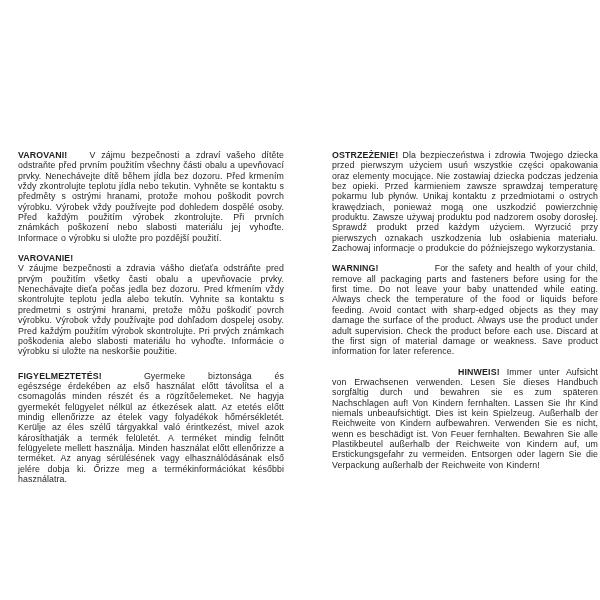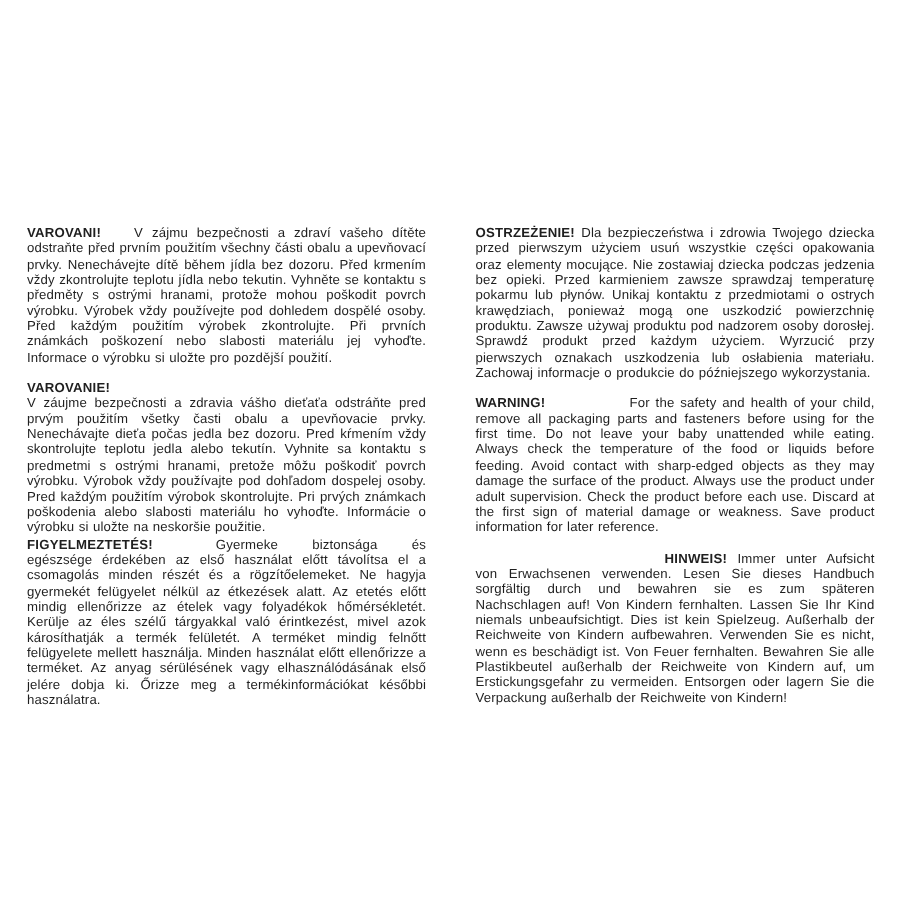--- a/index.html
+++ b/index.html
@@ -14,36 +14,36 @@
     width: 600px;
     height: 600px;
     box-sizing: border-box;
     padding: 150px 16px 0 18px;
     background: #ffffff;
     font-family: "Liberation Sans", sans-serif;
     color: #1f1f1f;
   }
   .columns {
     display: flex;
-    gap: 33px;
+    gap: 48px;
   }
   .col {
     flex: 0 0 266px;
     width: 266px;
   }
   p.warning-para {
     margin: 0 0 10px 0;
     font-size: 8.8px;
     line-height: 10.35px;
     text-align: justify;
     letter-spacing: 0.1px;
     word-spacing: 0.4px;
     color: #1f1f1f;
   }
-  p.warning-para.tight { margin-bottom: 1px; }
+  p.warning-para.tight { margin-bottom: 14px; }
   p.warning-para strong {
     font-weight: bold;
     letter-spacing: 0.15px;
   }
   .block-heading { display: block; }
   .gap {
     display: inline-block;
     height: 1px;
     vertical-align: baseline;
   }

